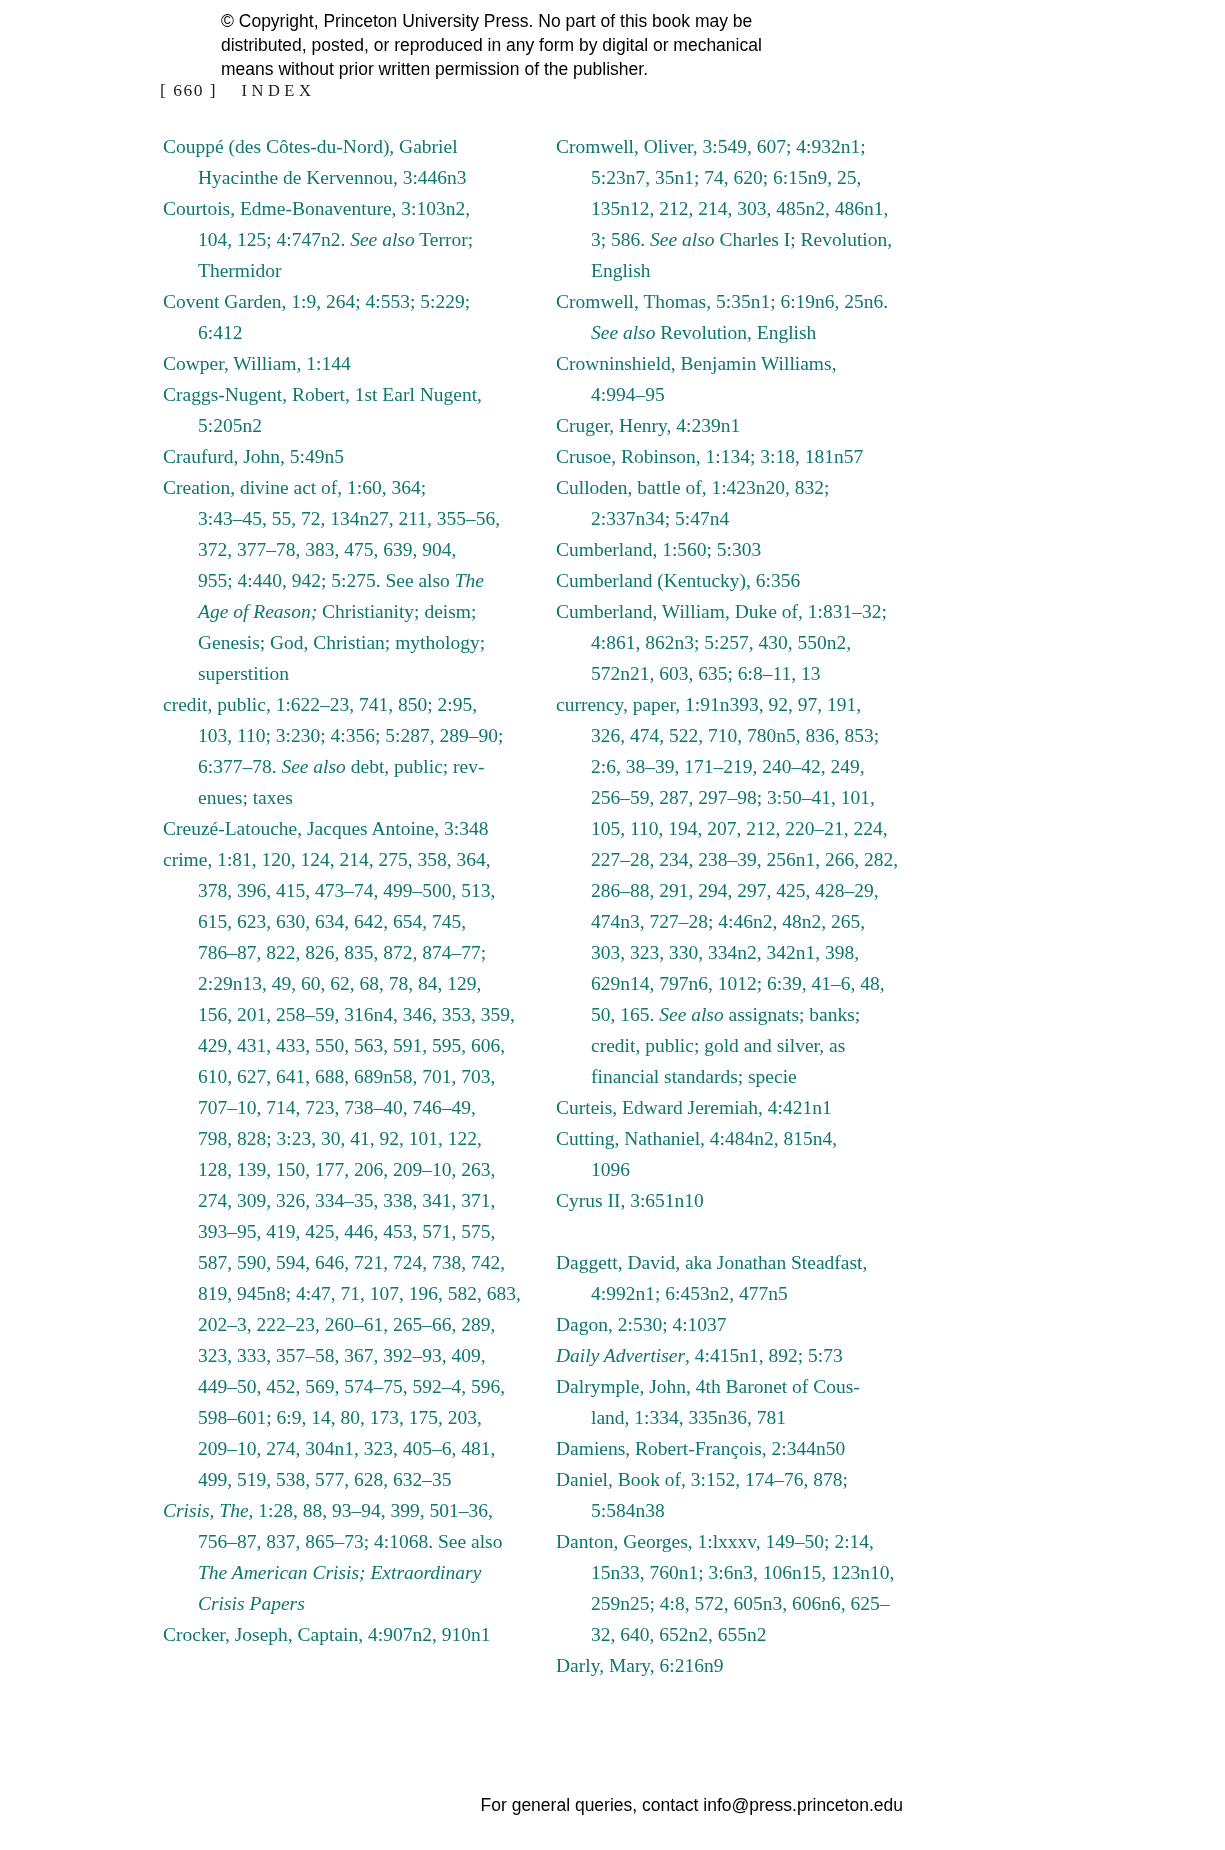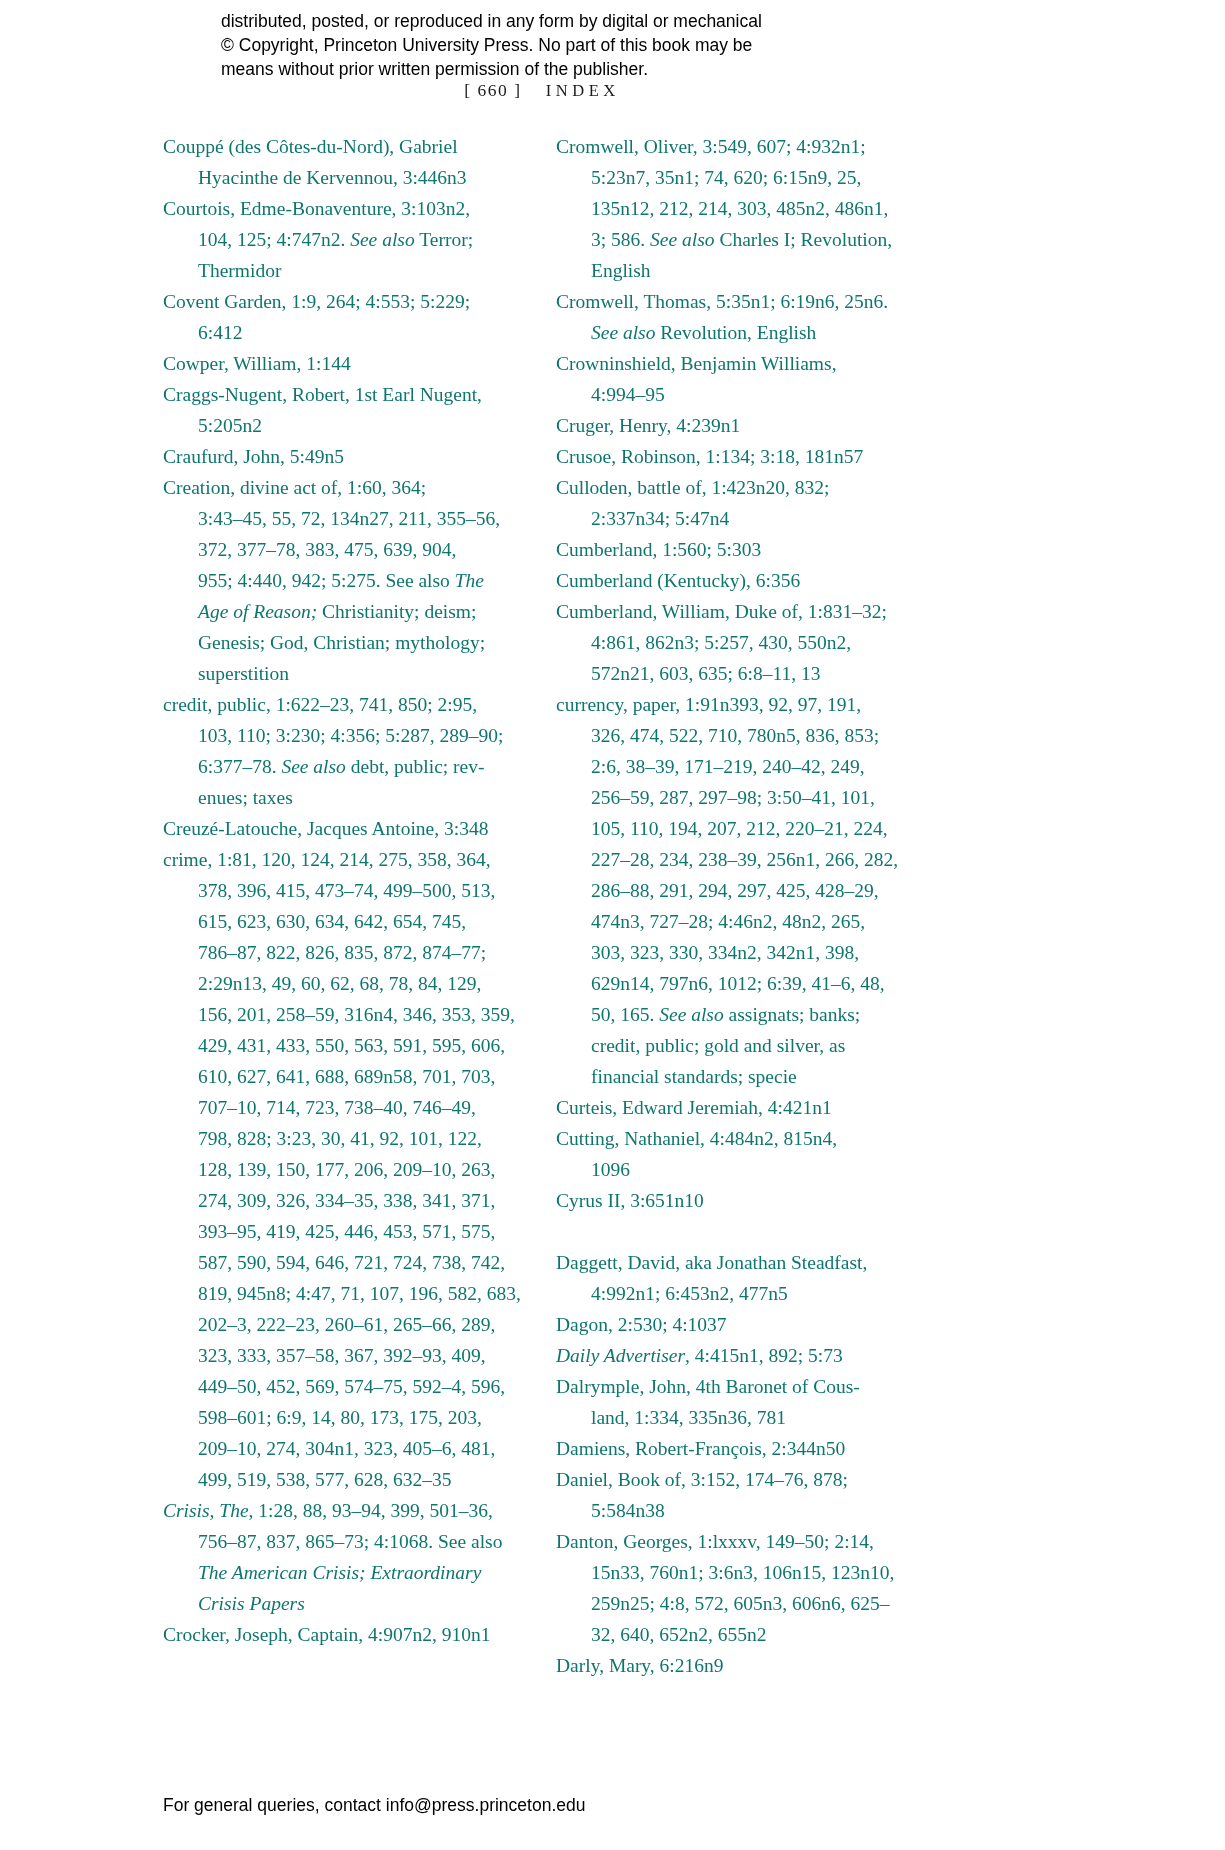--- a/index.html
+++ b/index.html
@@ -15,24 +15,24 @@
     position: absolute;
     left: 221px;
     top: 9px;
     font-family: "Liberation Sans", sans-serif;
     font-size: 17.5px;
     line-height: 24px;
     color: #000000;
   }
   .page-header {
     position: absolute;
-    left: 172px;
+    left: 160px;
     top: 80px;
     width: 740px;
-    text-align: center;
+    text-align: left;
     font-size: 17.5px;
     color: #1c1c1c;
   }
   .page-number { letter-spacing: 1.5px; }
   .index-title { letter-spacing: 4.5px; margin-left: 20px; font-size: 16.5px; }
   .columns {
     position: absolute;
     left: 163px;
     top: 131px;
     width: 742px;
@@ -47,32 +47,32 @@
   }
   .index-line { white-space: nowrap; }
   .index-line.indent { padding-left: 35px; }
   .index-line.gap { height: 31px; }
   .it { font-style: italic; margin-top: 12px; }
   .footer {
     position: absolute;
     left: 163px;
     top: 1795px;
     width: 740px;
-    text-align: left;
+    text-align: right;
     font-family: "Liberation Sans", sans-serif;
     font-size: 17.5px;
     color: #000000;
   }
 </style>
 </head>
 <body>
 
 <div class="copyright-block">
+  <div>© Copyright, Princeton University Press. No part of this book may be</div>
   <div>distributed, posted, or reproduced in any form by digital or mechanical</div>
-  <div>© Copyright, Princeton University Press. No part of this book may be</div>
   <div>means without prior written permission of the publisher.</div>
 </div>
 
 <div class="page-header">
   <span class="page-number">[ 660 ]</span>
   <span class="index-title">INDEX</span>
 </div>
 
 <div class="columns">
   <div class="col">

